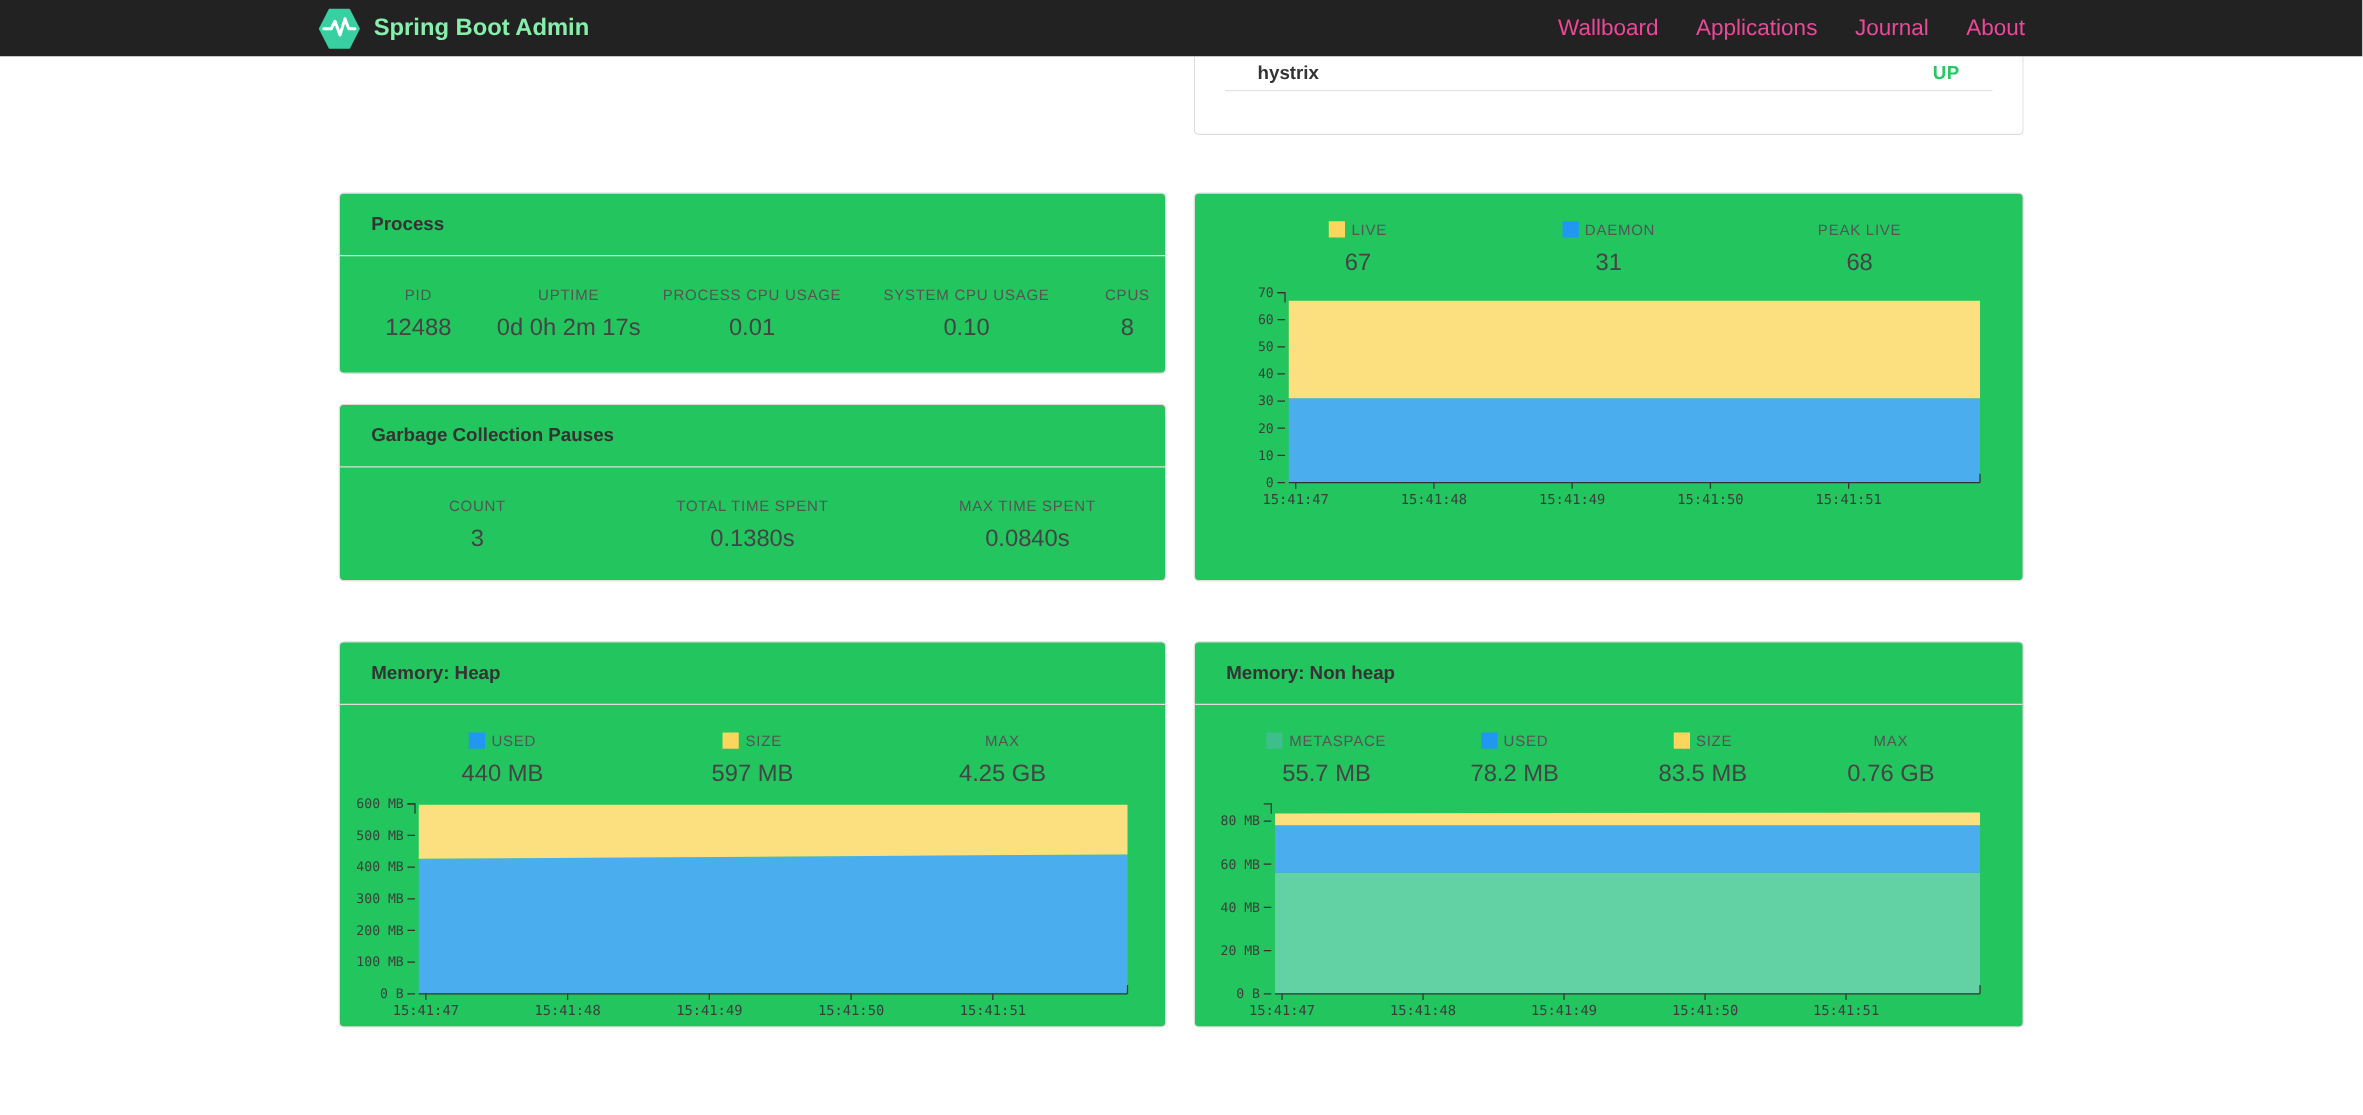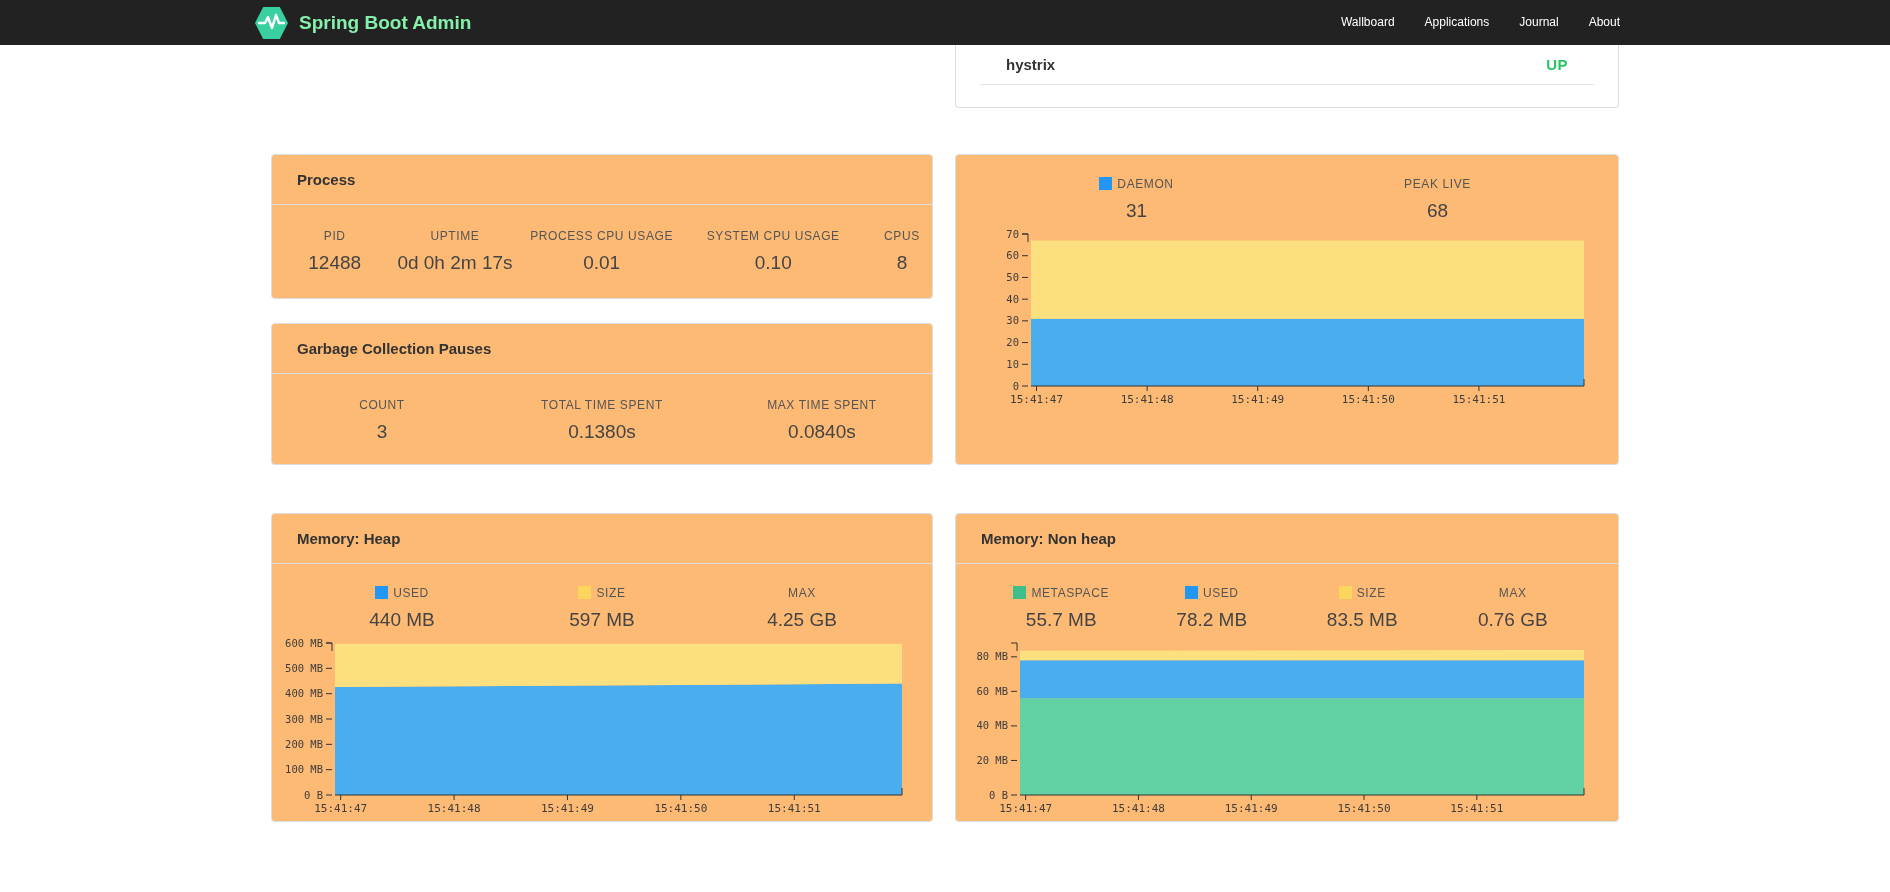--- a/index.html
+++ b/index.html
@@ -7,36 +7,36 @@
               font-family:"Liberation Sans", sans-serif; }
 
   
   .navbar { height:45px; background:#222; position:relative; z-index:5; }
   .navbar-inner { width:1380px; margin:0 auto; height:45px; display:flex;
                   align-items:center; justify-content:space-between; }
   .brand { display:flex; align-items:center; gap:11px; color:#86efac;
            font-size:19px; font-weight:700; text-decoration:none; cursor:pointer; }
   .brand svg { display:block; }
   .nav-links { display:flex; }
-  .nav-links a { color:#ffffff; font-size:12px; line-height:45px;
+  .nav-links a { color:#ec4899; font-size:18px; line-height:45px;
                  padding:0 15px; text-decoration:none; cursor:pointer; }
 
   
   .content { width:1348px; margin:0 auto; display:flex; gap:22px; }
   .col-left  { width:662px; }
   .col-right { width:664px; }
 
   
-  .panel { background:#fdba74; border:1px solid #ddd; border-radius:4px; }
+  .panel { background:#22c55e; border:1px solid #ddd; border-radius:4px; }
   .panel-heading { padding:15px 25px; border-bottom:1px solid #ddd; }
   .panel-title { font-size:15px; font-weight:700; color:#333; line-height:19px; }
 
   .panel-frag { height:63px; border:1px solid #ddd; border-top:none;
                 border-radius:0 0 4px 4px; padding:0 24px; }
-  .service-row { height:40px; display:flex; justify-content:space-between;
+  .service-row { height:28px; display:flex; justify-content:space-between;
                  align-items:center; border-bottom:1px solid #e3e3e3;
                  padding:0 26px 0 26px; cursor:pointer; }
   .service-name { font-size:15px; font-weight:700; color:#333; }
   .service-status { font-size:15px; font-weight:700; letter-spacing:0.5px; }
 
   .panel-process { margin-top:109px; height:145px; }
   .panel-gc      { margin-top:24px;  height:142px; }
   .panel-heap    { margin-top:48px;  height:309px; }
   .panel-threads { margin-top:46px;  height:311px; }
   .panel-nonheap { margin-top:48px;  height:309px; }
@@ -188,20 +188,24 @@
   <div class="col-right">
     <section class="panel-frag">
       <div class="service-row">
         <span class="service-name">hystrix</span>
         <span class="service-status" style="color: rgb(41, 198, 100);">UP</span>
       </div>
     </section>
 
     <section class="panel panel-threads">
       <div class="legend">
+        <div class="metric">
+          <div class="metric-label"><span class="swatch" style="background: rgb(251, 213, 92);"></span><span>LIVE</span></div>
+          <div class="metric-value">67</div>
+        </div>
         <div class="metric">
           <div class="metric-label"><span class="swatch" style="background: rgb(33, 150, 243);"></span><span>DAEMON</span></div>
           <div class="metric-value">31</div>
         </div>
         <div class="metric">
           <div class="metric-label">PEAK LIVE</div>
           <div class="metric-value">68</div>
         </div>
       </div>
       <svg class="chart" width="662" height="178">

